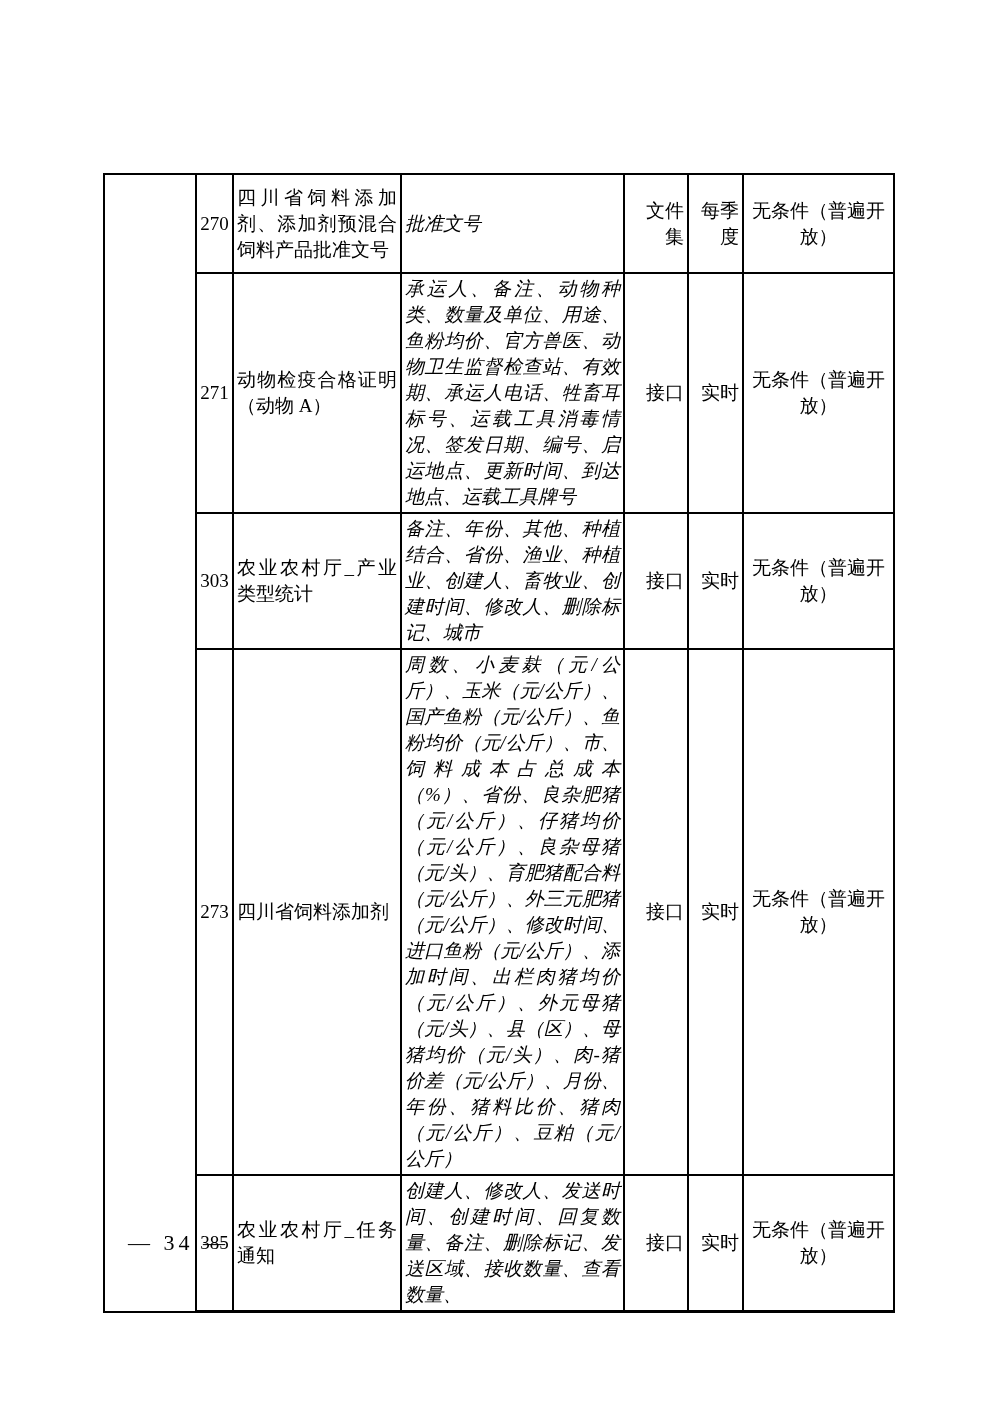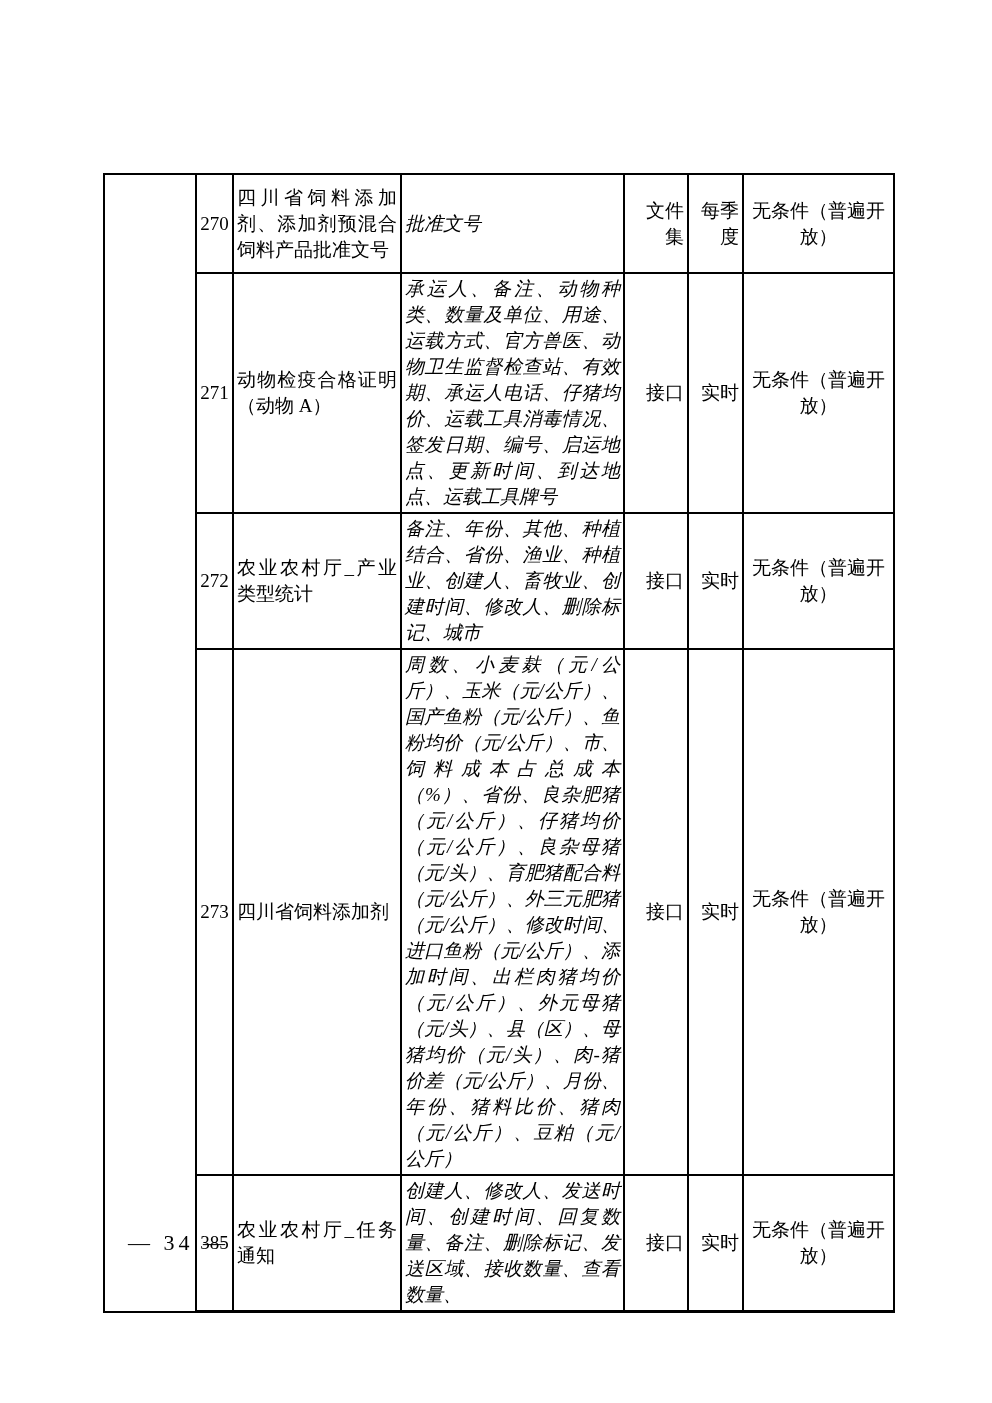--- a/index.html
+++ b/index.html
@@ -87,27 +87,27 @@
         <td class="no">270</td>
         <td class="name">四川省饲料添加剂、添加剂预混合饲料产品批准文号</td>
         <td class="fields">批准文号</td>
         <td class="type">文件集</td>
         <td class="freq">每季度</td>
         <td class="cond">无条件（普遍开放）</td>
       </tr>
       <tr class="r271">
         <td class="no">271</td>
         <td class="name">动物检疫合格证明（动物 A）</td>
-        <td class="fields">承运人、备注、动物种类、数量及单位、用途、运载方式、官方兽医、动物卫生监督检查站、有效期、承运人电话、仔猪均价、运载工具消毒情况、签发日期、编号、启运地点、更新时间、到达地点、运载工具牌号</td>
+        <td class="fields">承运人、备注、动物种类、数量及单位、用途、鱼粉均价、官方兽医、动物卫生监督检查站、有效期、承运人电话、牲畜耳标号、运载工具消毒情况、签发日期、编号、启运地点、更新时间、到达地点、运载工具牌号</td>
         <td class="type">接口</td>
         <td class="freq">实时</td>
         <td class="cond">无条件（普遍开放）</td>
       </tr>
       <tr class="r272">
-        <td class="no">272</td>
+        <td class="no">303</td>
         <td class="name">农业农村厅_产业类型统计</td>
         <td class="fields">备注、年份、其他、种植结合、省份、渔业、种植业、创建人、畜牧业、创建时间、修改人、删除标记、城市</td>
         <td class="type">接口</td>
         <td class="freq">实时</td>
         <td class="cond">无条件（普遍开放）</td>
       </tr>
       <tr class="r273">
         <td class="no">273</td>
         <td class="name">四川省饲料添加剂</td>
         <td class="fields">周数、小麦麸（元/公斤）、玉米（元/公斤）、国产鱼粉（元/公斤）、鱼粉均价（元/公斤）、市、饲料成本占总成本（%）、省份、良杂肥猪（元/公斤）、仔猪均价（元/公斤）、良杂母猪（元/头）、育肥猪配合料（元/公斤）、外三元肥猪（元/公斤）、修改时间、进口鱼粉（元/公斤）、添加时间、出栏肉猪均价（元/公斤）、外元母猪（元/头）、县（区）、母猪均价（元/头）、肉-猪价差（元/公斤）、月份、年份、猪料比价、猪肉（元/公斤）、豆粕（元/公斤）</td>

